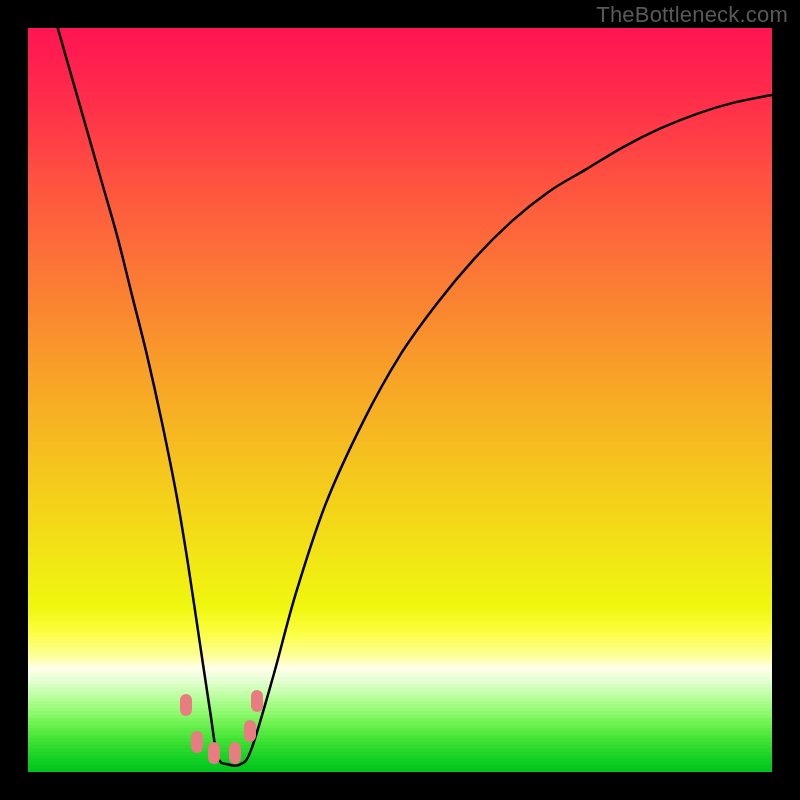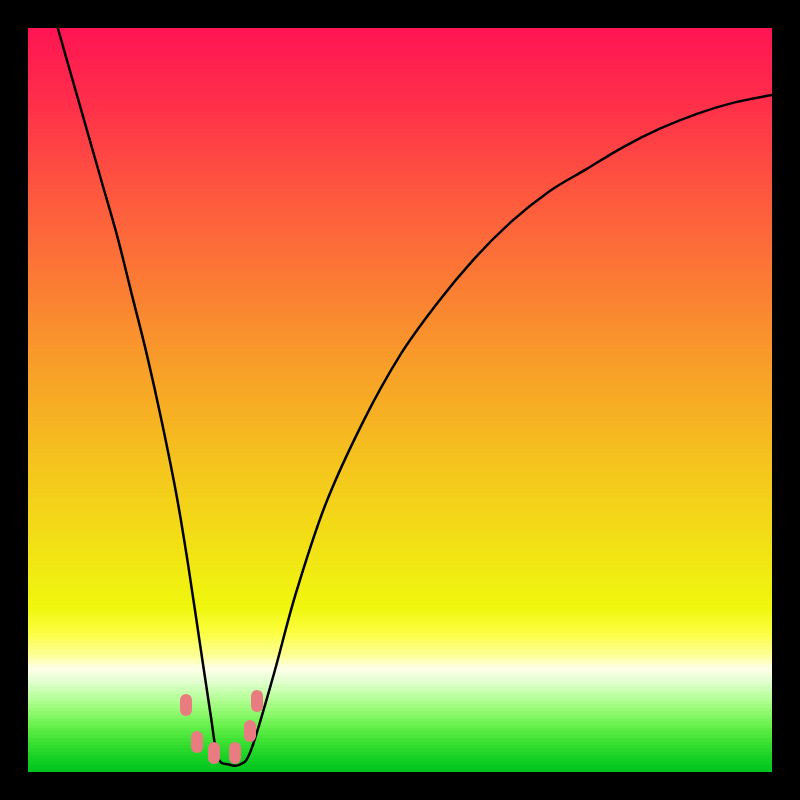--- a/index.html
+++ b/index.html
@@ -289,14 +289,15 @@
     <div id="markers-layer">
         <div class="marker" style="left: 152.472px; top: 666.04px;"></div>
         <div class="marker" style="left: 162.888px; top: 703.24px;"></div>
         <div class="marker" style="left: 180px; top: 714.4px;"></div>
         <div class="marker" style="left: 200.832px; top: 714.4px;"></div>
         <div class="marker" style="left: 215.712px; top: 692.08px;"></div>
         <div class="marker" style="left: 223.152px; top: 662.32px;"></div>
       </div>
   </div>
 
+  <div class="watermark">TheBottleneck.com</div>
 
 </div>
 
 </body></html>

